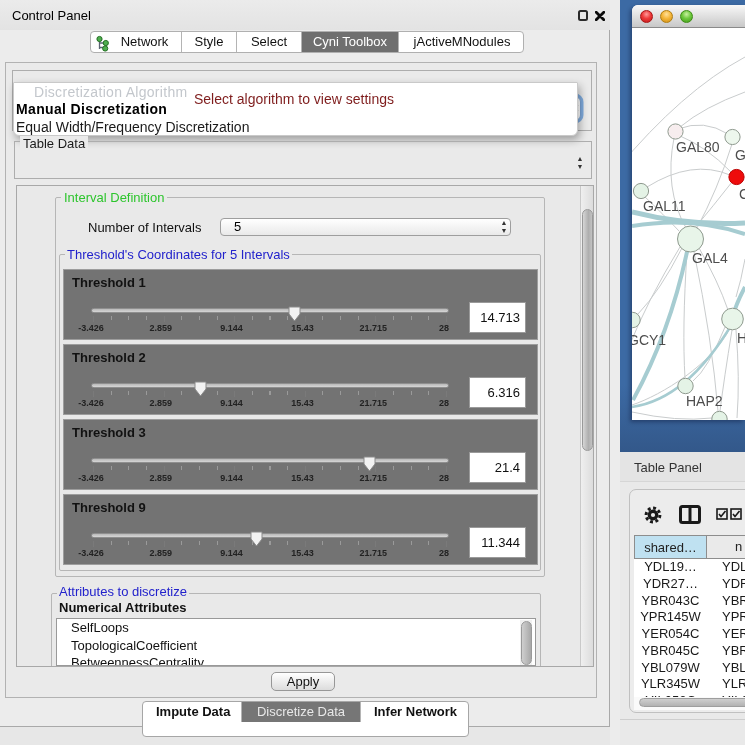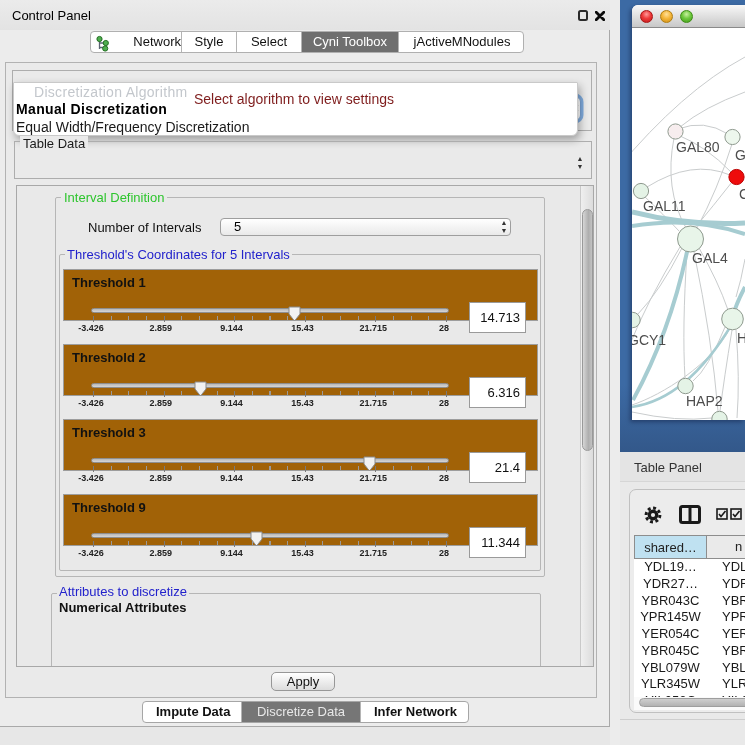--- a/index.html
+++ b/index.html
@@ -2,40 +2,40 @@
 <html><head><meta charset="utf-8"><style>
 *{margin:0;padding:0;box-sizing:border-box}
 body{width:745px;height:745px;font-family:"Liberation Sans",sans-serif;background:#e7e7e7;overflow:hidden}
 .abs{position:absolute}
 #root{position:relative;width:745px;height:745px;overflow:hidden;background:#e7e7e7}
 .tick-minor{position:absolute;height:4px;width:354px;background:repeating-linear-gradient(90deg,#9a9a9a 0 1px,transparent 1px 17.65px)}
 .tick-major{position:absolute;height:6px;width:354px;background:repeating-linear-gradient(90deg,#7a7a7a 0 1px,transparent 1px 70.6px)}
 .tlabel{position:absolute;font-size:9px;font-weight:bold;color:#222;width:50px;text-align:center}
 .thumb{position:absolute;width:15px;height:16px}
 .vbox{position:absolute;left:405px;top:32px;width:57px;height:31px;background:#fff;border:1px solid #9a9a9a;font-size:13px;color:#111;text-align:right;line-height:29px;padding-right:5px}
-.tbox{position:absolute;left:0px;width:475px;height:52px;border:1px solid #9d9d9d;background:#a16207}
+.tbox{position:absolute;left:0px;width:475px;height:71px;border:1px solid #9d9d9d;background:#737373}
 .tbox .tl{position:absolute;left:8px;top:5px;font-size:13px;font-weight:bold;color:#111}
 .track{position:absolute;left:27px;top:38px;width:358px;height:5px;border:1px solid #8f8f8f;border-radius:3px;background:linear-gradient(#b9b9b9,#d6d6d6)}
 .seg{display:inline-block;height:20px;line-height:20px;padding:0 13px;font-size:13px;color:#111;border-left:1px solid #b4b4b4;vertical-align:top}
 .row1{height:16.75px;line-height:16.75px;font-size:13px;color:#1a1a1a}
 </style></head>
 <body>
 <div id="root">
 
 <div class="abs" style="left:0;top:0;width:610px;height:727px;background:#ececec;border-right:1px solid #a9a9a9;border-bottom:1px solid #a9a9a9"></div>
 
 <div class="abs" style="left:0;top:0;width:610px;height:30px;background:linear-gradient(#ebebeb,#e3e3e3)"></div>
 <div class="abs" style="left:12px;top:8px;font-size:13px;color:#000">Control Panel</div>
 <div class="abs" style="left:577.5px;top:9.5px;width:10px;height:11px;border:2px solid #2a2a2a;border-radius:2.5px"></div>
 <svg class="abs" style="left:594.5px;top:10.5px" width="10" height="10" viewBox="0 0 10 10">
       <path d="M1.2 1.2 L8.8 8.8 M8.8 1.2 L1.2 8.8" stroke="#0a0a0a" stroke-width="2.8" stroke-linecap="round"></path>
     </svg>
 
 <div class="abs" style="left:90px;top:31px;width:434px;height:22px;background:#fff;border:1px solid #b0b0b0;border-radius:4px;white-space:nowrap;overflow:hidden">
-  <div class="seg" style="border-left:none;width:90px;text-align:right;padding:0 0 0 17px;position:relative">
+  <div class="seg" style="border-left:none;width:90px;text-align:center;padding:0 0 0 17px;position:relative">
     <svg width="14" height="17" style="position:absolute;left:5px;top:3px" viewBox="0 0 14 17">
       <path d="M3.5 4 V14 M3.5 8 H9 M3.5 12.5 H8" stroke="#5a6472" stroke-width="1.3" fill="none"></path>
       <circle cx="3.5" cy="4" r="2.6" fill="#4fae4f" stroke="#256f25"></circle>
       <circle cx="9.8" cy="8" r="2.6" fill="#4fae4f" stroke="#256f25"></circle>
       <circle cx="9.2" cy="13.5" r="2.6" fill="#4fae4f" stroke="#256f25"></circle>
     </svg>Network</div><div class="seg" style="width:55px;text-align:center;padding:0">Style</div><div class="seg" style="width:65px;text-align:center;padding:0">Select</div><div class="seg" style="width:97px;text-align:center;padding:0;background:#6f6f6f;color:#fff">Cyni Toolbox</div><div class="seg" style="width:127px;text-align:center;padding:0">jActiveMNodules</div>
 </div>
 
 <div class="abs" style="left:5px;top:62px;width:592px;height:636px;border:1px solid #b2b2b2;background:#eaeaea"></div>
 
@@ -132,29 +132,34 @@
       <div class="tlabel" style="left:142.6px;top:53px">9.144</div>
       <div class="tlabel" style="left:213.4px;top:53px">15.43</div>
       <div class="tlabel" style="left:284.2px;top:53px">21.715</div>
       <div class="tlabel" style="left:355px;top:53px">28</div>
       <div class="vbox">11.344</div>
     </div>
 
     <div class="abs" style="left:34px;top:407px;width:490px;height:90px;border:1px solid #b6b6b6;border-radius:2px"></div>
     <div class="abs" style="left:40px;top:398px;font-size:13px;color:#2222cc;background:#e9e9e9;padding:0 2px">Attributes to discretize</div>
     <div class="abs" style="left:42px;top:414px;font-size:13px;font-weight:bold;color:#111">Numerical Attributes</div>
+    <div class="abs" style="left:39px;top:432px;width:480px;height:48px;background:#fff;border:1px solid #999;overflow:hidden">
+      <div style="padding-left:14px;font-size:13px;line-height:17.6px;color:#111">SelfLoops<br>TopologicalCoefficient<br>BetweennessCentrality</div>
+      <div style="position:absolute;right:3px;top:1px;width:12px;height:46px;background:#f0f0f0"></div>
+      <div style="position:absolute;right:3px;top:2px;width:11px;height:44px;background:linear-gradient(90deg,#cfcfcf,#a8a8a8);border:1px solid #9a9a9a;border-radius:6px"></div>
+    </div>
 
     <div class="abs" style="left:563px;top:0;width:13px;height:480px;background:linear-gradient(90deg,#efefef,#dcdcdc);border-left:1px solid #c9c9c9"></div>
     <div class="abs" style="left:564.5px;top:23px;width:11px;height:242px;background:linear-gradient(90deg,#d6d6d6,#aeaeae 60%,#c2c2c2);border:1px solid #999;border-radius:6px"></div>
   </div>
 </div>
 
 <div class="abs" style="left:271px;top:672px;width:64px;height:19px;border:1px solid #979797;border-radius:5px;background:linear-gradient(#ffffff,#dcdcdc);font-size:13px;color:#111;text-align:center;line-height:17px">Apply</div>
 
-<div class="abs" style="left:142px;top:701px;width:327px;height:22px;background:#fff;border:1px solid #a6a6a6;border-radius:4px;white-space:nowrap;overflow:hidden">
+<div class="abs" style="left:142px;top:701px;width:327px;height:36px;background:#fff;border:1px solid #a6a6a6;border-radius:4px;white-space:nowrap;overflow:hidden">
 <div class="seg" style="border-left:none;width:98px;text-align:center;font-weight:bold">Impute Data</div><div class="seg" style="width:119px;text-align:center;background:#767676;color:#e8e8e8">Discretize Data</div><div class="seg" style="width:110px;text-align:center;font-weight:bold">Infer Network</div>
 </div>
 
 <div class="abs" style="left:610px;top:0;width:10px;height:745px;background:#ececec"></div>
 <div class="abs" style="left:620px;top:0;width:125px;height:452px;background:linear-gradient(#3c6aa4 85%,#33588a)"></div>
 
 <div class="abs" style="left:632px;top:5px;width:113px;height:415px;background:#fff;border-radius:6px 0 0 0;box-shadow:-2px 2px 4px rgba(0,0,30,0.35)"></div>
 <div class="abs" style="left:632px;top:5px;width:113px;height:23px;background:linear-gradient(#f8f8f8,#c8c8c8);border-bottom:1px solid #8a8a8a;border-radius:6px 0 0 0"></div>
 <div class="abs" style="left:640px;top:10px;width:13px;height:13px;border-radius:50%;background:radial-gradient(circle at 50% 30%,#ff9a9a,#ee3b3b 45%,#c01818);border:1px solid #a81414"></div>
 <div class="abs" style="left:660px;top:10px;width:13px;height:13px;border-radius:50%;background:radial-gradient(circle at 50% 30%,#ffe09a,#f5b73c 45%,#cd8c12);border:1px solid #b07d10"></div>

